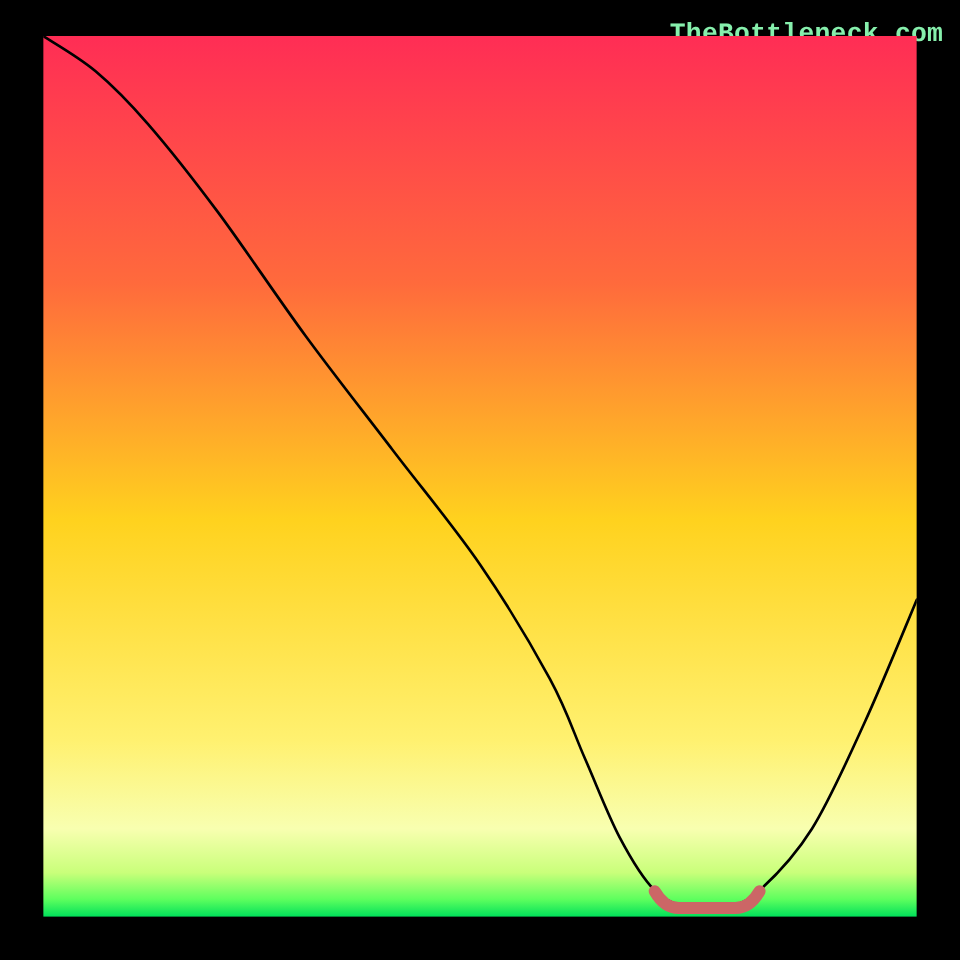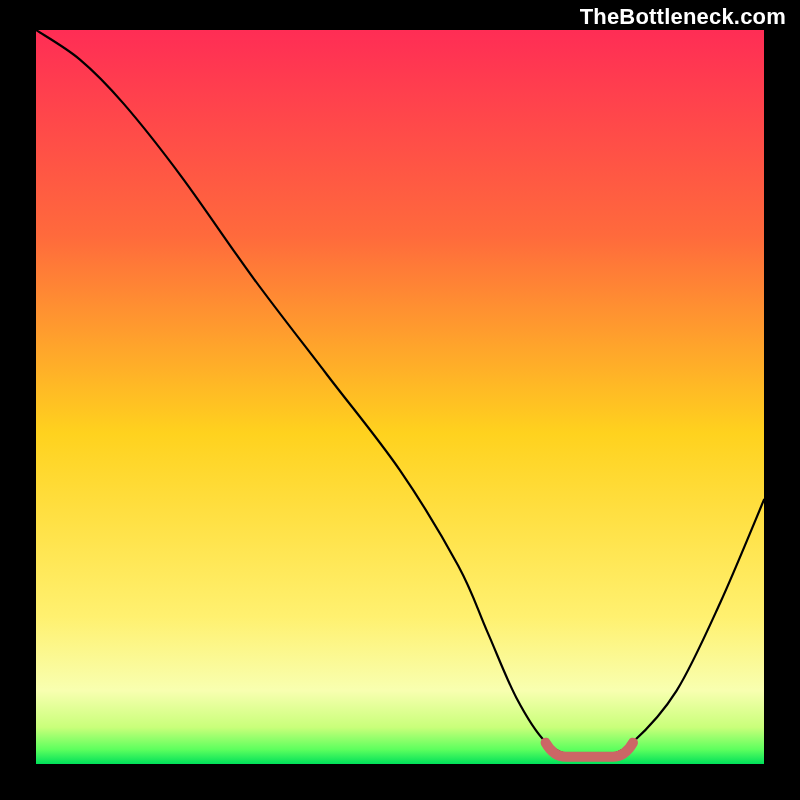--- a/index.html
+++ b/index.html
@@ -5,26 +5,26 @@
   * { margin: 0; padding: 0; box-sizing: border-box; }
   html, body { width: 800px; height: 800px; overflow: hidden; }
   .frame {
     width: 800px;
     height: 800px;
     background: #000;
     position: relative;
   }
   .watermark {
     position: absolute;
-    top: 4px;
+    top: 16px;
     right: 14px;
-    font-family: Liberation Sans, sans-serif;
+    font-family: Liberation Mono, monospace;
     font-size: 22px;
     font-weight: 600;
-    color: #ffffff;
+    color: #86efac;
     letter-spacing: 0.2px;
   }
   .plot {
     position: absolute;
     left: 36px;
     top: 30px;
     width: 728px;
     height: 734px;
   }
   .plot svg { width: 100%; height: 100%; display: block; }

